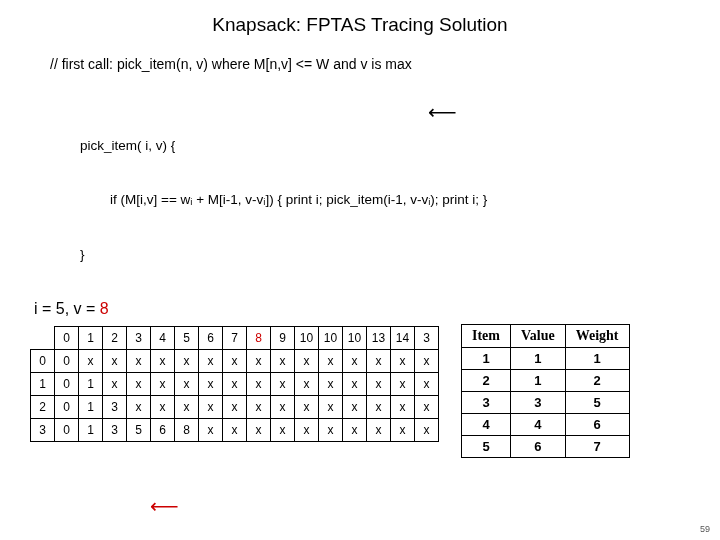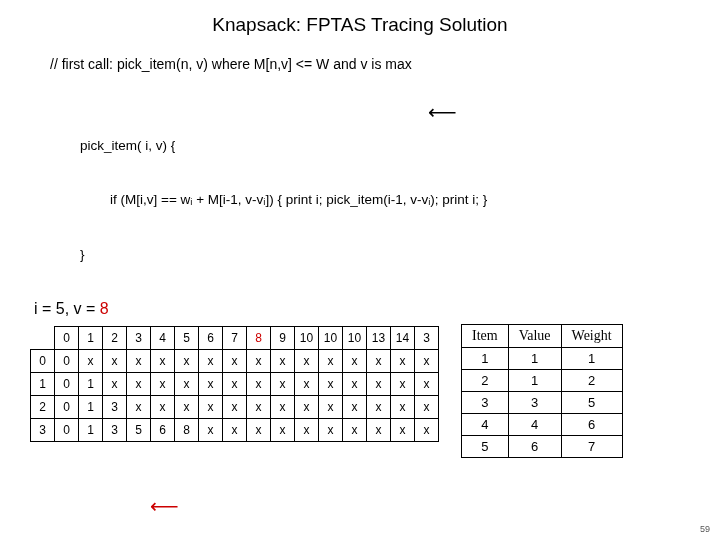--- a/index.html
+++ b/index.html
@@ -71,21 +71,21 @@
     gap: 10px;
   }
   table.items {
     border-collapse: collapse;
     font-size: 13px;
   }
   table.items th, table.items td {
     border: 1px solid #000;
     padding: 3px 10px;
     text-align: center;
-    font-weight: normal;
+    font-weight: bold;
   }
   table.items th { font-family: "Comic Sans MS", cursive; font-size: 14px; }
   .red-arrow {
     position: absolute;
     left: 150px;
     bottom: 22px;
     color: #c00;
     font-size: 20px;
   }
   .pagenum {

